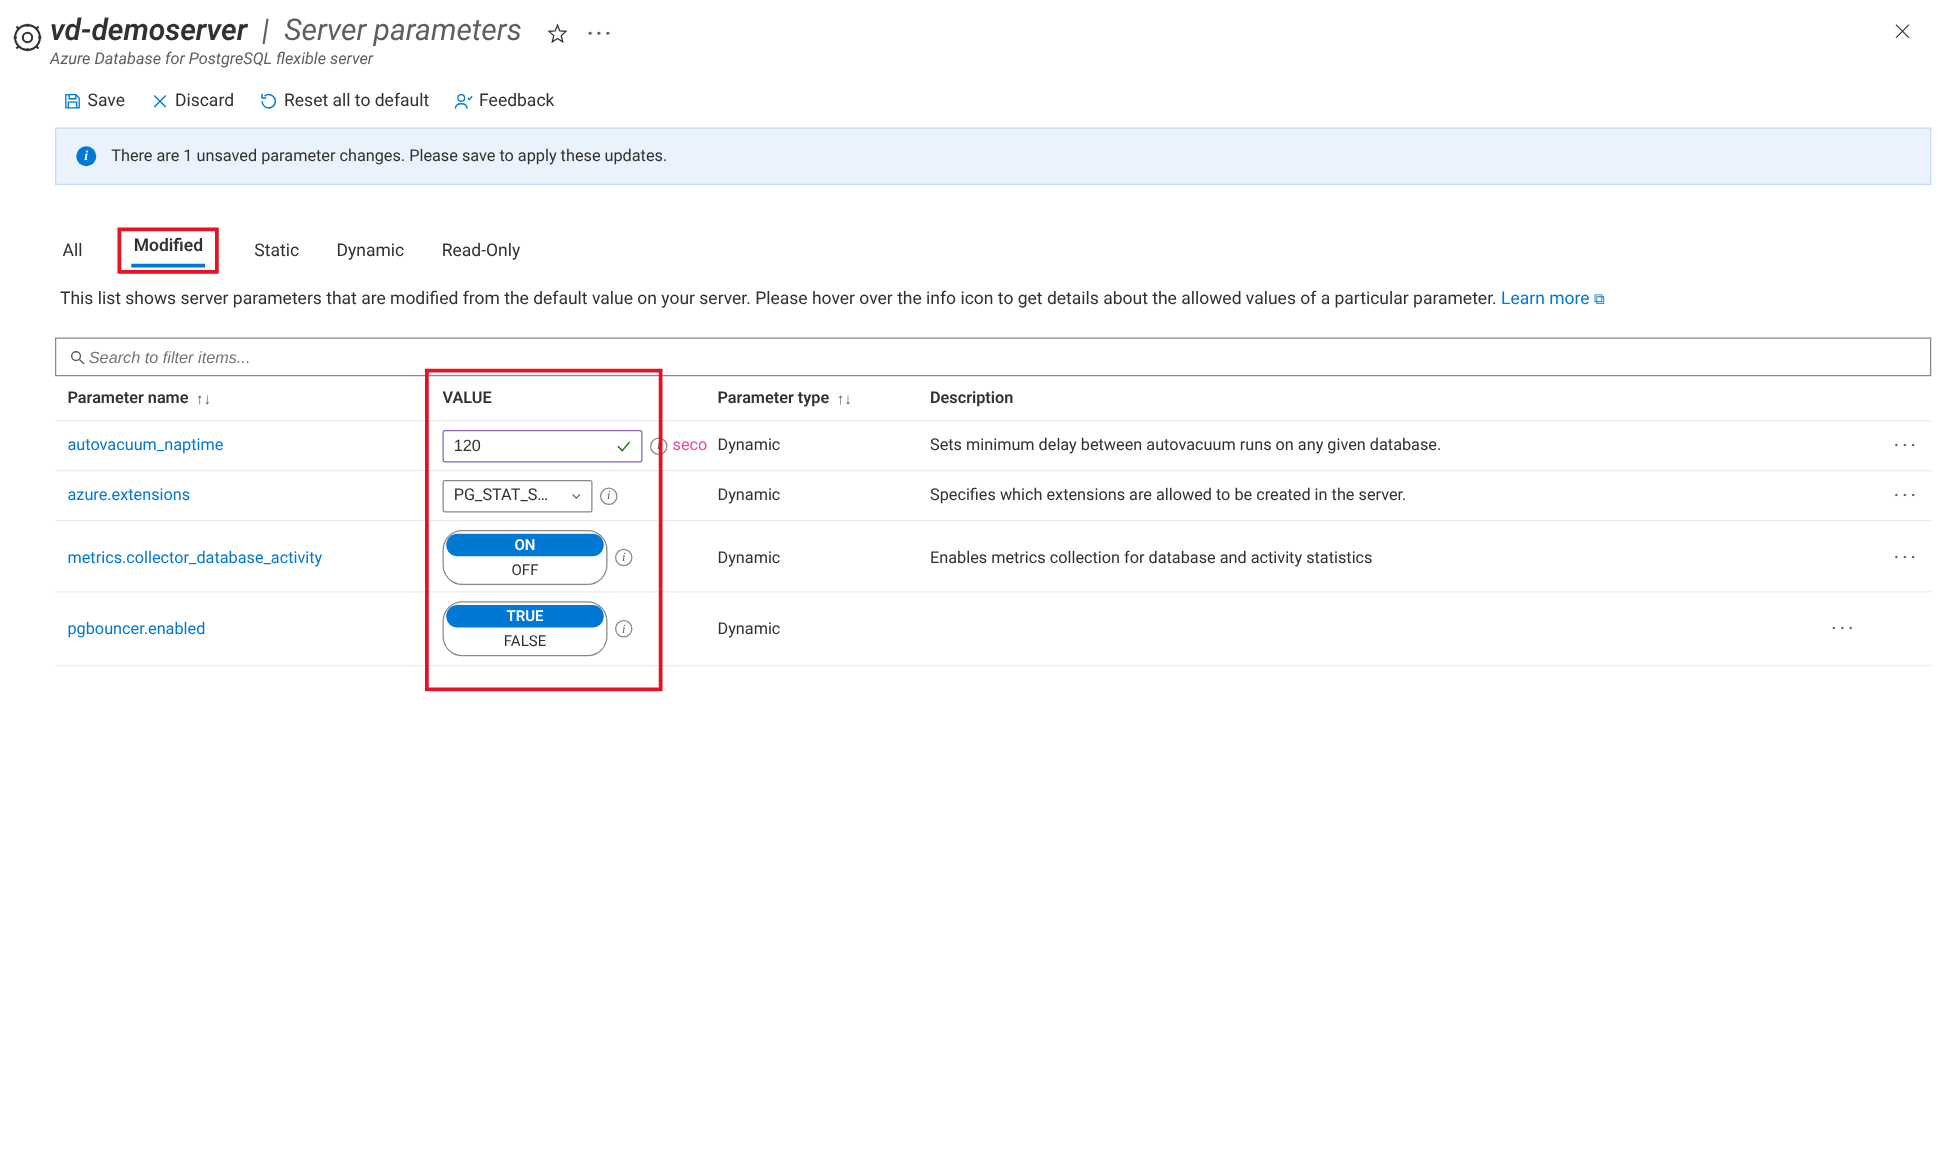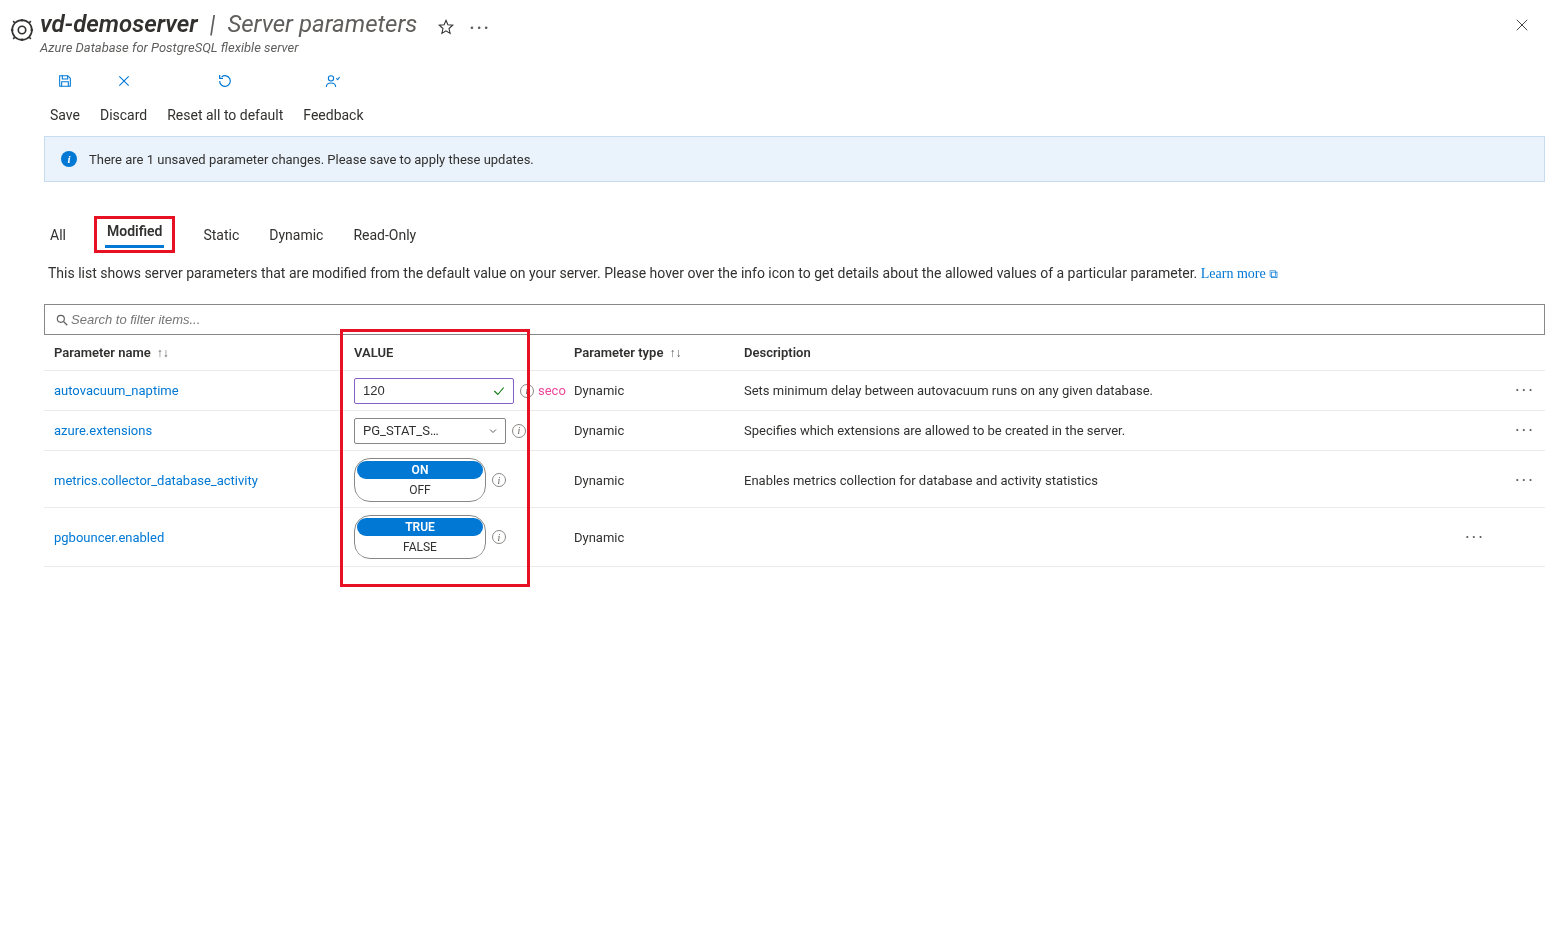--- a/index.html
+++ b/index.html
@@ -52,25 +52,24 @@
   .toolbar {
     display: flex;
     align-items: center;
     gap: 20px;
     padding: 14px 10px 12px 50px;
     border-bottom: 1px solid rgba(0,0,0,0);
   }
   .tbtn {
     display: flex;
     align-items: center;
-    gap: 18px;
+    gap: 4px;
     color: #323130;
     cursor: pointer;
     font-size: 14px;
-    flex-direction: column;
   }
   .tbtn svg { color: #0078d4; }
 
   
   .banner {
     margin: 0 10px 0 44px;
     background: #eaf2fb;
     border: 1px solid #c7dcf0;
     padding: 14px 16px;
     display: flex;
@@ -113,21 +112,21 @@
     padding: 4px 8px 2px 8px;
     margin-bottom: -2px;
   }
 
   .helptext {
     padding: 12px 10px 0 48px;
     font-size: 14px;
     color: #323130;
     line-height: 1.5;
   }
-  .helptext a { color: #0078d4; text-decoration: none; font-family: Liberation Serif, serif; }
+  .helptext a { color: #0078d4; text-decoration: none; }
   .ext-icon { font-size: 12px; }
 
   
   .search-wrap {
     margin: 20px 10px 0 44px;
     border: 1px solid #8a8886;
     display: flex;
     align-items: center;
     padding: 6px 10px;
   }
@@ -193,21 +192,21 @@
     display: inline-flex;
     align-items: center; justify-content: center;
     font-size: 10px;
     color: #605e5c;
     font-style: italic;
     font-family: Georgia, serif;
   }
   .unit-frag { color: #ec4899; font-size: 13px; margin-left: -2px; }
 
   .val-dropdown {
-    width: 152px;
+    width: 120px;
     height: 26px;
     border: 1px solid #8a8886;
     border-radius: 2px;
     padding: 0 22px 0 8px;
     font-size: 13px;
     color: #323130;
     background: #fff;
     position: relative;
     display: flex;
     align-items: center;

